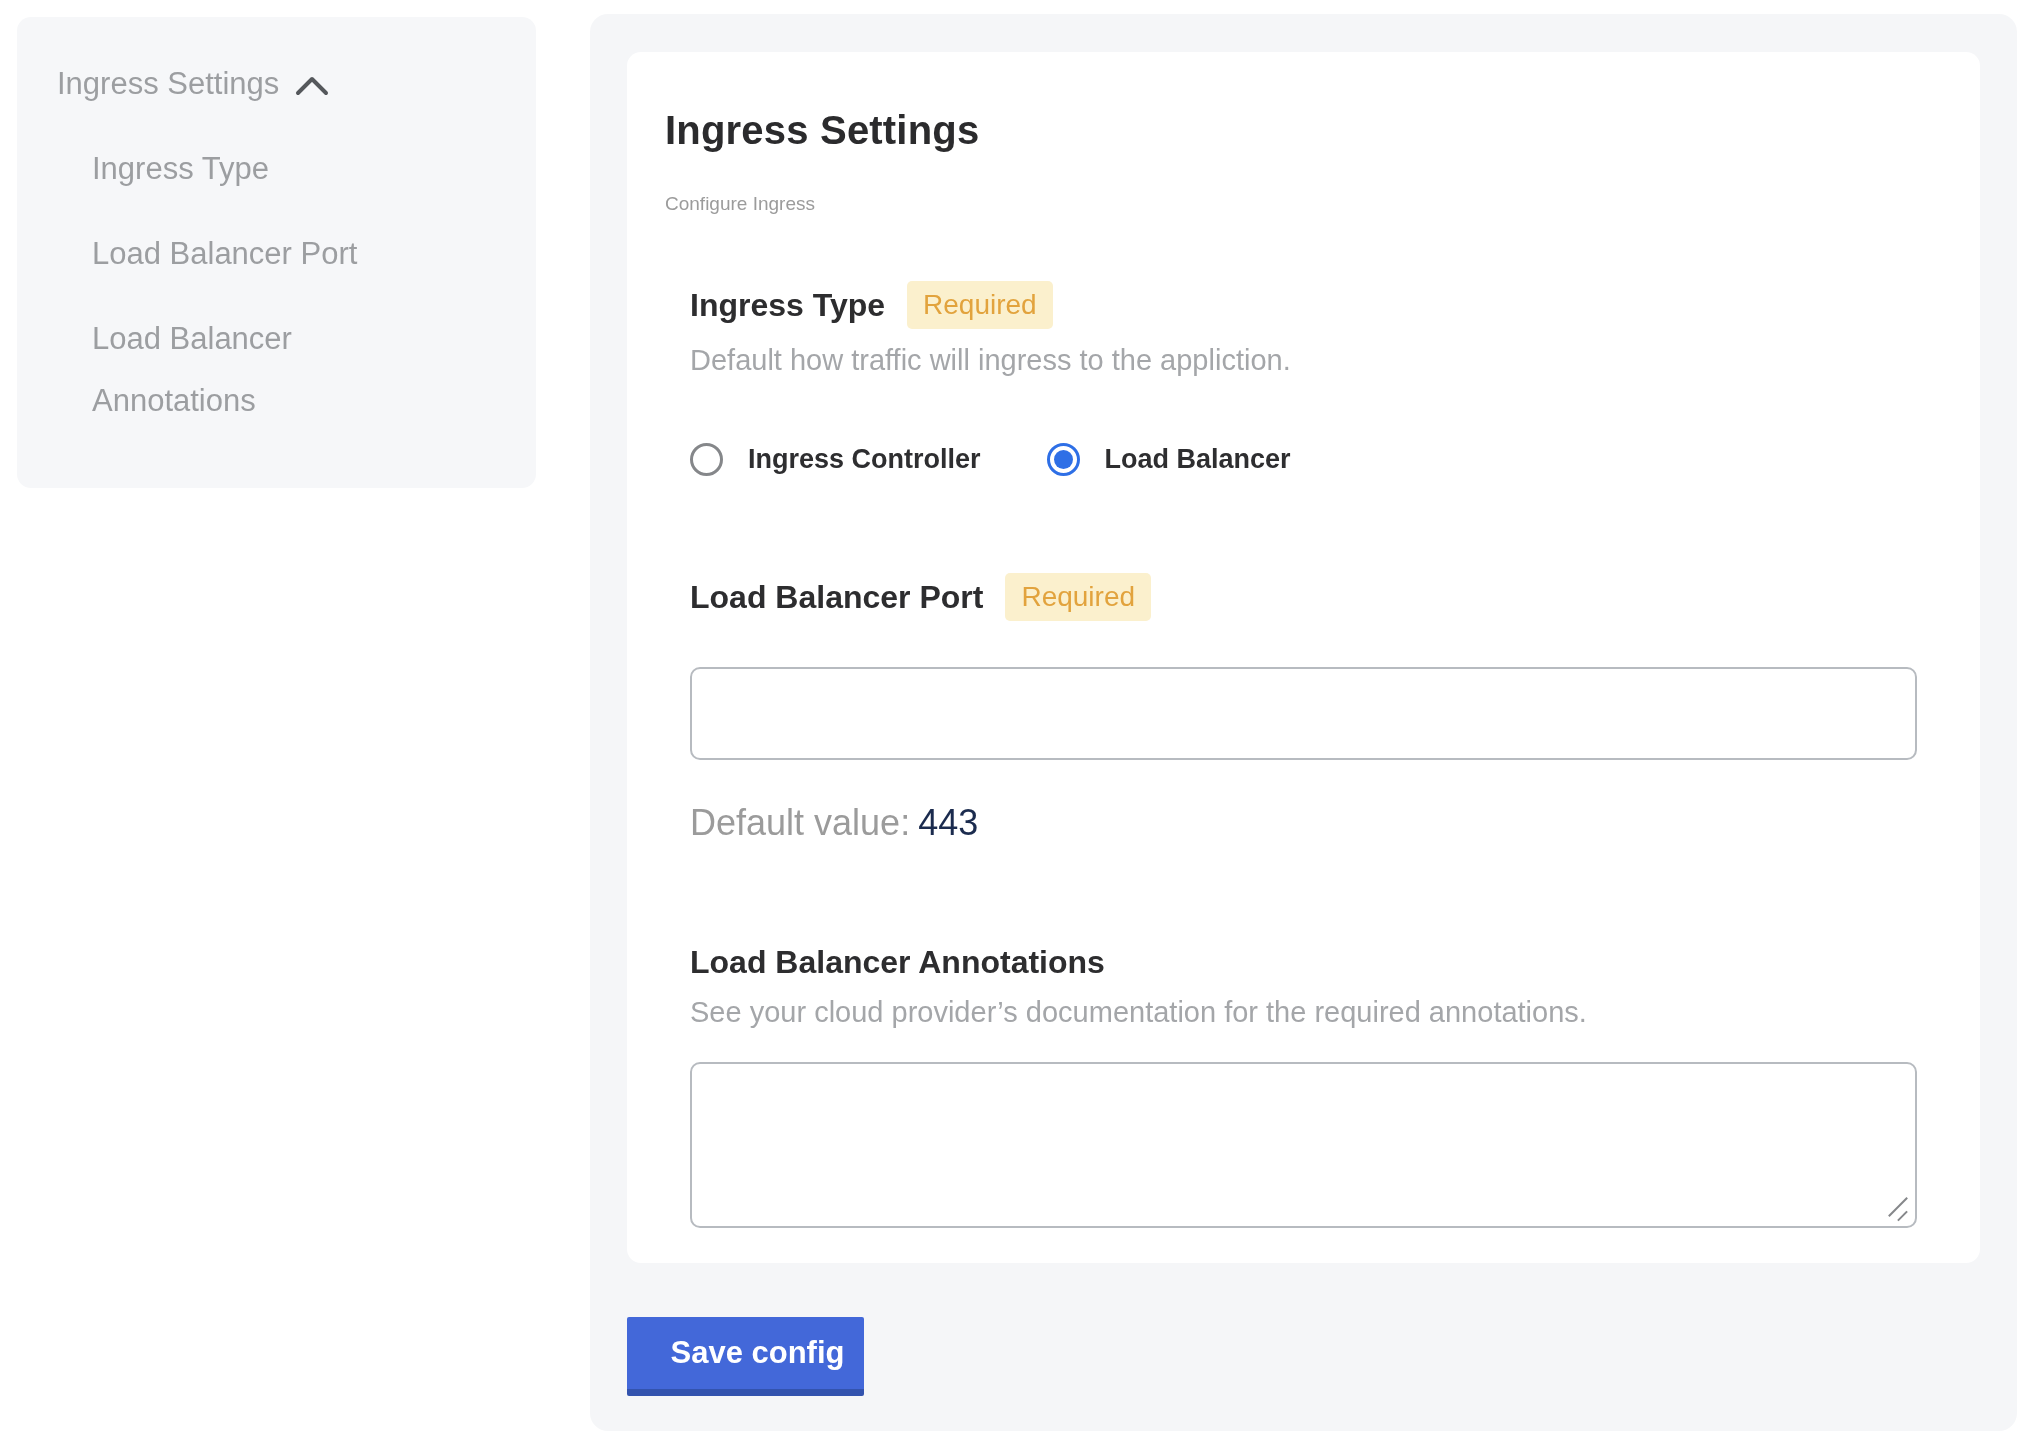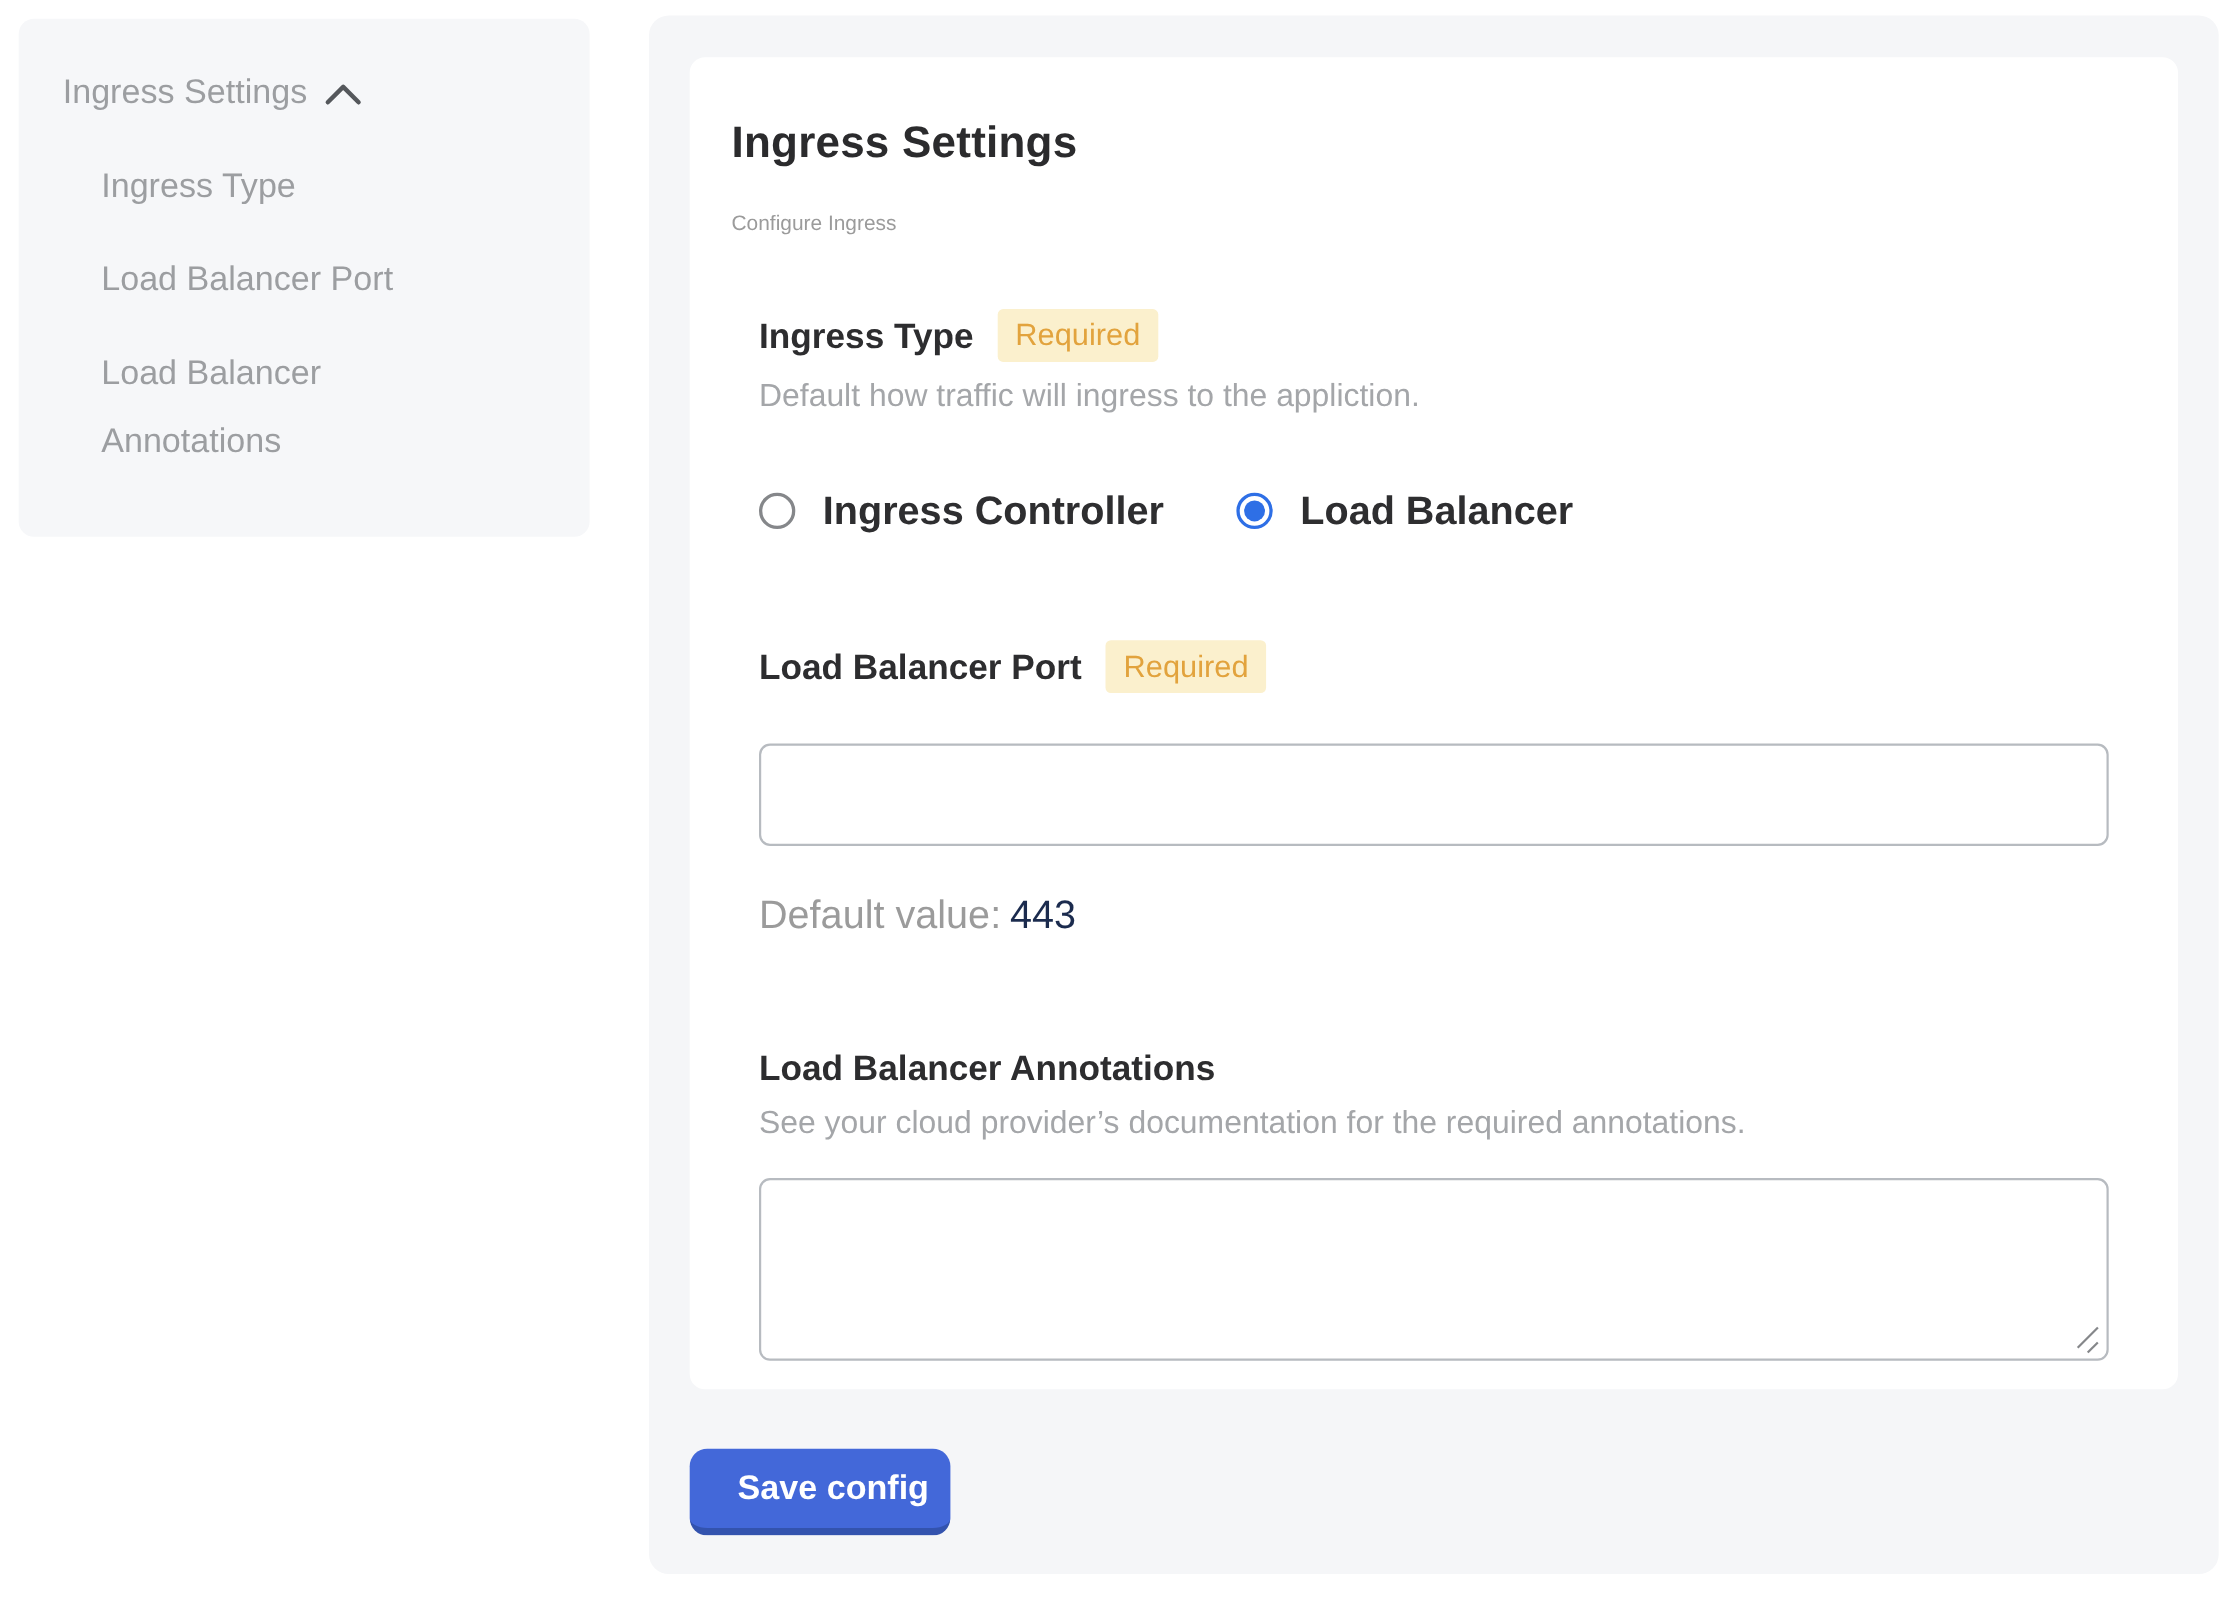--- a/index.html
+++ b/index.html
@@ -39,21 +39,21 @@
 
   
   .radio-row { display:flex; align-items:center; gap:66px; margin-top:66px; }
   .radio-option { display:flex; align-items:center; gap:25px; cursor:pointer; }
   .radio { width:33px; height:33px; border-radius:50%; border:3px solid #85878a;
     background:#fff; position:relative; flex:none; }
   .radio.selected { border-color:#2e6fe6; }
   .radio.selected::after { content:""; position:absolute; left:50%; top:50%;
     width:19px; height:19px; margin:-9.5px 0 0 -9.5px; border-radius:50%;
     background:#2e6fe6; }
-  .radio-label { font-size:36px; font-weight:600; color:#2e2e30; }
+  .radio-label { font-size:27px; font-weight:600; color:#2e2e30; }
 
   
   .text-input { display:block; width:100%; height:93px; margin-top:46px;
     border:2px solid #b7bbc0; border-radius:10px; background:#fff;
     font-size:30px; padding:0 20px; color:#2d2d2f; outline:none; }
   .default-line { margin-top:42px; font-size:36px; color:#9b9b9b; }
   .default-value { color:#1b2b4e; margin-left:8px; }
 
   .textarea-wrap { position:relative; margin-top:33px; }
   .annotations-textarea { display:block; width:100%; height:166px;
@@ -63,21 +63,21 @@
   .resize-grip { position:absolute; right:6px; bottom:6px; width:26px; height:26px;
     pointer-events:none; }
   .resize-grip::before, .resize-grip::after { content:""; position:absolute;
     background:#85878a; height:2px; transform:rotate(-45deg); }
   .resize-grip::before { width:26px; left:0; top:10px; }
   .resize-grip::after { width:13px; left:11px; top:19px; }
 
   
   .save-btn { position:absolute; left:37px; top:1303px; width:237px; height:79px;
     background:#4368d9; border:none; border-bottom:7px solid #3353ae;
-    border-radius:16px; color:#ffffff; font-size:31px; font-weight:700;
+    border-radius:2px; color:#ffffff; font-size:31px; font-weight:700;
     font-family:"Liberation Sans","DejaVu Sans",sans-serif; cursor:pointer;padding-left:24px; }
 </style>
 </head>
 <body>
 
 <nav class="sidebar">
   <div class="sidebar-header">
     <span>Ingress Settings</span>
     <svg class="chevron-up" viewBox="0 0 34 22">
       <polyline points="3,18 17,4 31,18" fill="none" stroke="#55585c" stroke-width="4" stroke-linecap="round" stroke-linejoin="round"></polyline>

